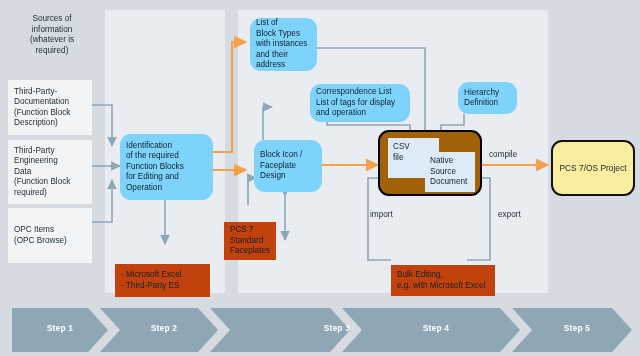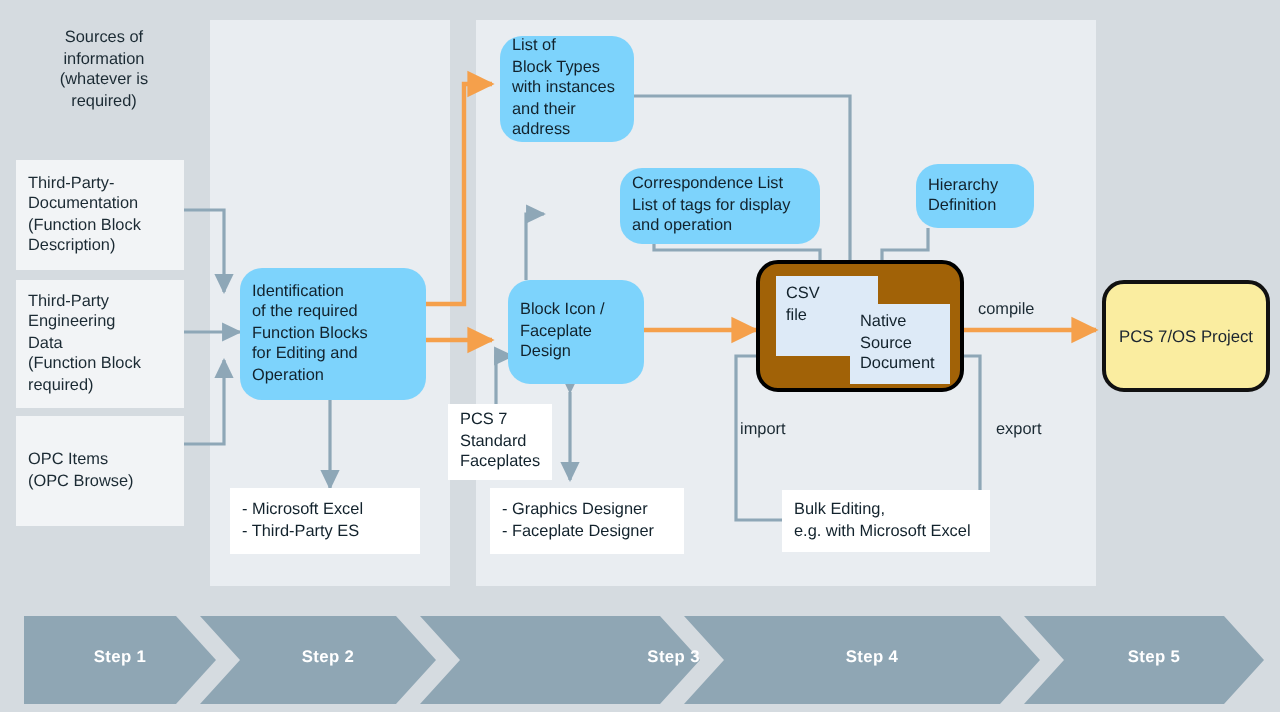--- a/index.html
+++ b/index.html
@@ -10,21 +10,21 @@
     overflow:hidden;
     position:relative;
   }
   .stage{position:absolute;left:0;top:0;width:640px;height:356px;}
   svg.layer{position:absolute;left:0;top:0;width:640px;height:356px;pointer-events:none;}
   .panel{position:absolute;background:#e9edf1;}
   .box{position:absolute;box-sizing:border-box;display:flex;align-items:center;}
   .box .txt{width:100%;}
   .src-box{background:#f2f4f6;color:#1b2a33;font-size:8.2px;line-height:10.5px;padding:5px 6px;}
   .grey-box{background:#7dd3fc;color:#12222c;font-size:8.2px;line-height:10.5px;padding:5px 6px;border-radius:11px;}
-  .blue-box{background:#ffffff;color:#12222c;font-size:8.2px;line-height:10.5px;padding:5px 6px;}
+  .blue-box{background:#c2410c;color:#12222c;font-size:8.2px;line-height:10.5px;padding:5px 6px;margin-top:20px;}
   .dba-box{
     background:#a16207;border:2px solid #000;border-radius:11px;
     color:#11222d;
   }
   .dba-title{position:absolute;left:0;top:5px;width:100%;text-align:center;font-size:8.4px;font-weight:bold;}
   .dba-sub{position:absolute;background:#ddeaf7;color:#12222c;font-size:8.2px;line-height:10.5px;padding:4px 5px;box-sizing:border-box;}
   .yellow-box{
     position:absolute;background:#faeda0;border:2px solid #111;border-radius:11px;
     display:flex;align-items:center;justify-content:center;
     color:#1b2530;font-size:8.4px;
@@ -173,26 +173,20 @@
   </div>
 
   <div class="box blue-box" style="left:224px;top:202px;width:52px;height:38px;">
     <div class="txt">
       <div>PCS 7</div>
       <div>Standard</div>
       <div>Faceplates</div>
     </div>
   </div>
 
-  <div class="box blue-box" style="left:245px;top:244px;width:97px;height:33px;">
-    <div class="txt">
-      <div>- Graphics Designer</div>
-      <div>- Faceplate Designer</div>
-    </div>
-  </div>
 
   <div class="box grey-box" style="left:458px;top:82px;width:59px;height:32px;">
     <div class="txt">
       <div>Hierarchy</div>
       <div>Definition</div>
     </div>
   </div>
 
   <div class="dba-box" style="position:absolute;left:378px;top:130px;width:100px;height:62px;">
     <div class="dba-title">DBA</div>

